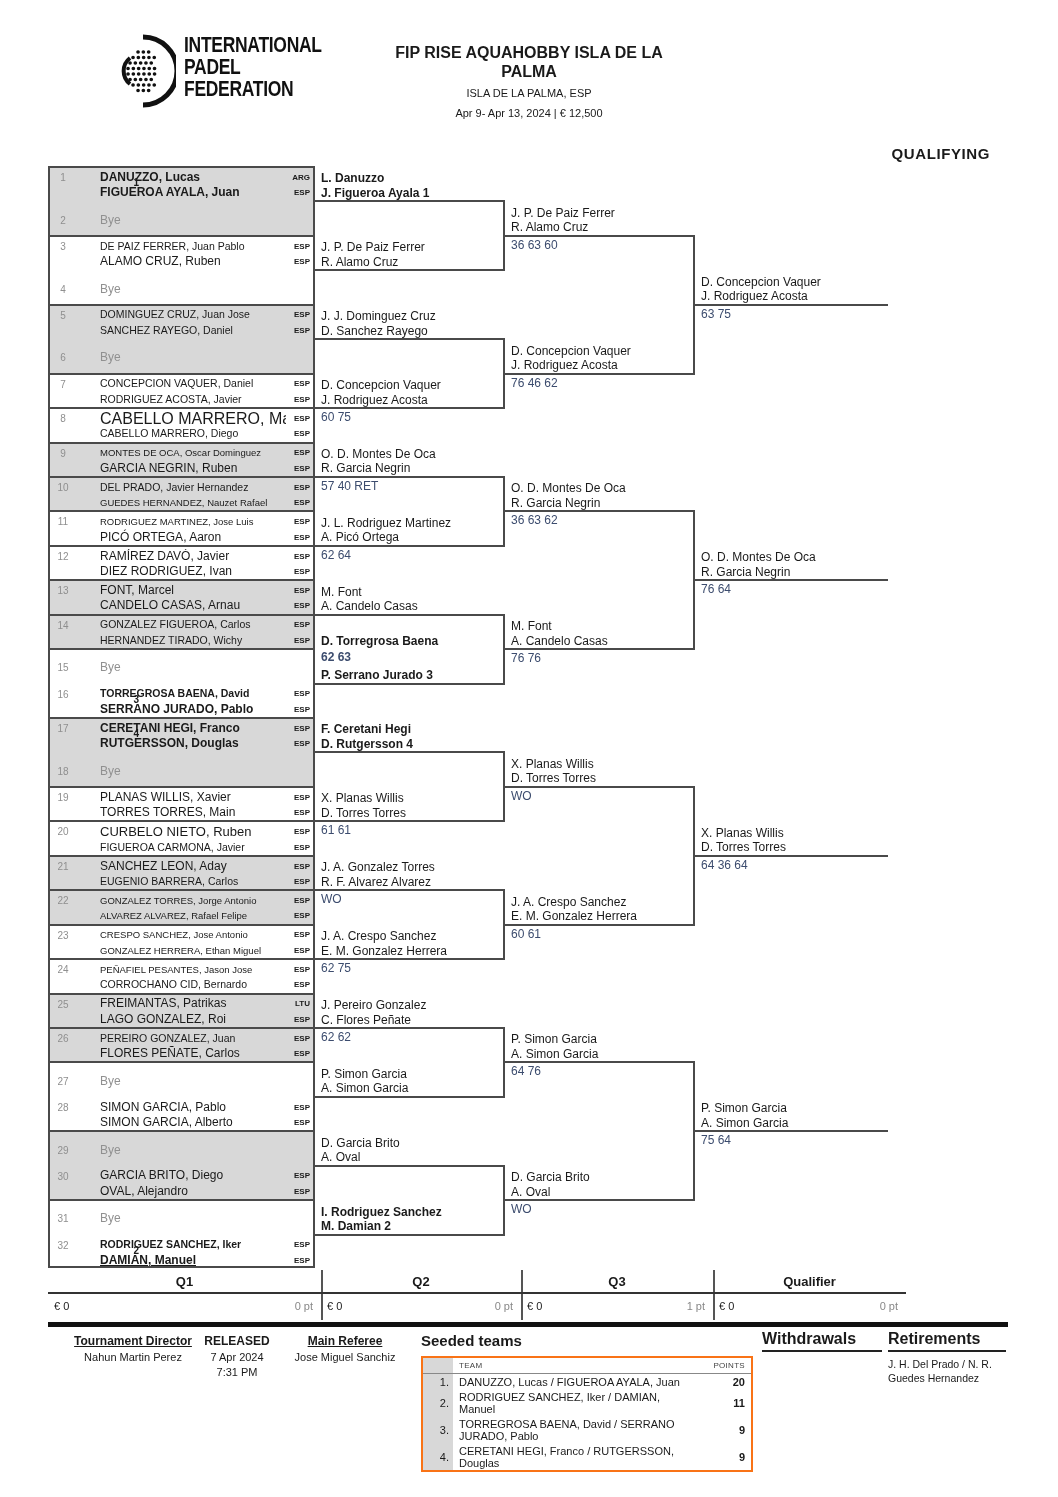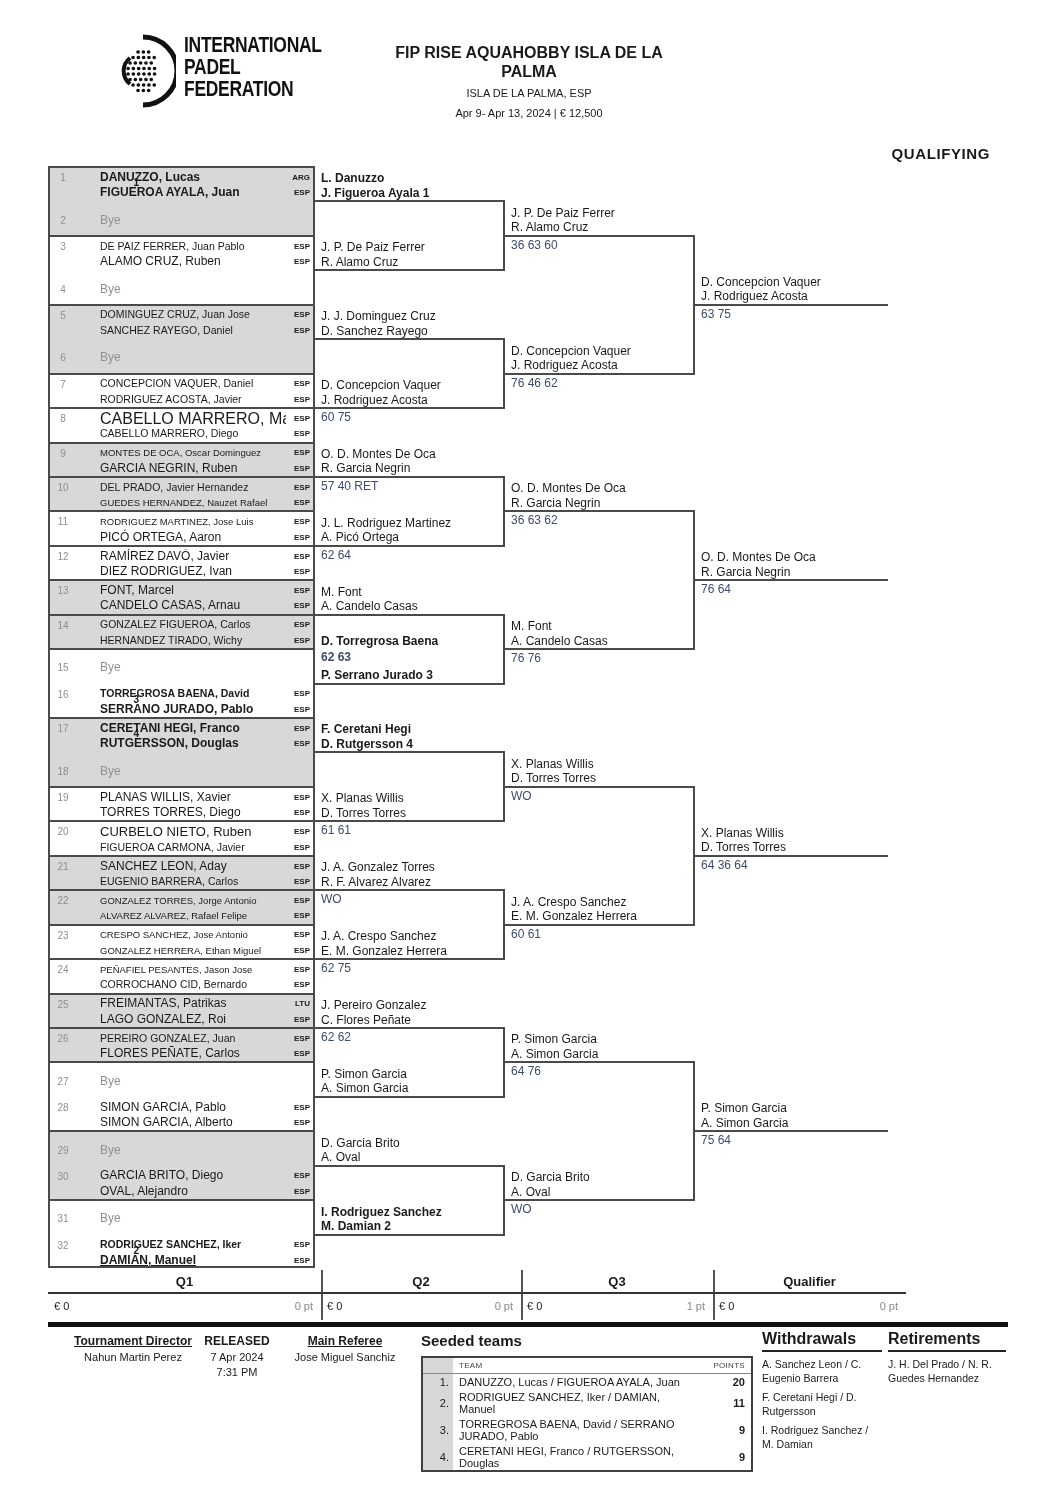--- a/index.html
+++ b/index.html
@@ -41,21 +41,21 @@
   .fpts{position:absolute;top:1300px;font-size:11px;color:#888;text-align:right;z-index:2;}
   .fdiv{position:absolute;top:1270px;height:50px;width:1.5px;background:#555;}
   .funder{position:absolute;top:1292px;height:1.5px;background:#333;}
   .fbar{position:absolute;top:1322px;left:48px;width:960px;height:5px;background:#111;}
   
   .iblock{position:absolute;text-align:center;}
   .h-ul{font-weight:700;font-size:12px;text-decoration:underline;}
   .h-b{font-weight:700;font-size:12px;}
   .ival{font-size:11px;margin-top:3px;}
   .stitle{font-weight:700;font-size:15px;margin-bottom:7px;text-align:left;}
-  .seedtable{border-collapse:collapse;width:332px;border:2px solid #404040;font-size:11px;}
+  .seedtable{border-collapse:collapse;width:332px;border:2px solid #f97316;font-size:11px;}
   .seedtable td{padding:1.5px 2px;}
   .tnum{width:24px;background:#d8d8d8;text-align:right;padding-right:4px !important;}
   .thead td{font-size:8px;color:#444;border-bottom:1px solid #888;padding-top:3px !important;padding-bottom:3px !important;letter-spacing:.3px;}
   .tteam{text-align:left;padding-left:6px !important;}
   .tpts{text-align:right;font-weight:700;padding-right:6px !important;width:44px;}
   .thead .tpts{font-weight:400;}
   .bigh{font-weight:700;font-size:16px;border-bottom:2px solid #222;padding-bottom:2px;margin-bottom:6px;text-align:left;}
   .went{font-size:10.5px;line-height:13.5px;margin-bottom:6px;text-align:left;}
 </style>
 </head>
@@ -273,21 +273,21 @@
         <div class="q1row bye">
           <span class="pos">18</span>
           <span class="byelab">Bye</span>
         </div>
       </div>
       <div class="pairbox" style="top: 785.92px; height: 68.88px;">
         <div class="q1row">
           <span class="pos">19</span>
           <div class="nmcol">
             <span class="nm" style="font-size: 12px;">PLANAS WILLIS, Xavier</span>
-            <span class="nm" style="font-size: 12px;">TORRES TORRES, Diego</span>
+            <span class="nm" style="font-size: 12px;">TORRES TORRES, Main</span>
           </div>
           <div class="cccol">
             <span class="cc">ESP</span>
             <span class="cc">ESP</span>
           </div>
         </div>
         <div class="q1row">
           <span class="pos">20</span>
           <div class="nmcol">
             <span class="nm" style="font-size: 13px;">CURBELO NIETO, Ruben</span>
@@ -659,25 +659,20 @@
             <td class="tnum">4.</td>
             <td class="tteam">CERETANI HEGI, Franco / RUTGERSSON, Douglas</td>
             <td class="tpts">9</td>
           </tr>
         </tbody>
     </table>
   </div>
 
   <div class="iblock" style="left:762px;top:1330px;width:120px;text-align:left;">
     <div class="bigh">Withdrawals</div>
-    <div id="wdlist">
-        <div class="went">A. Sanchez Leon / C. Eugenio Barrera</div>
-        <div class="went">F. Ceretani Hegi / D. Rutgersson</div>
-        <div class="went">I. Rodriguez Sanchez / M. Damian</div>
-      </div>
   </div>
   <div class="iblock" style="left:888px;top:1330px;width:118px;text-align:left;">
     <div class="bigh">Retirements</div>
     <div id="retlist">
         <div class="went">J. H. Del Prado / N. R. Guedes Hernandez</div>
       </div>
   </div>
 
 </div>
 

